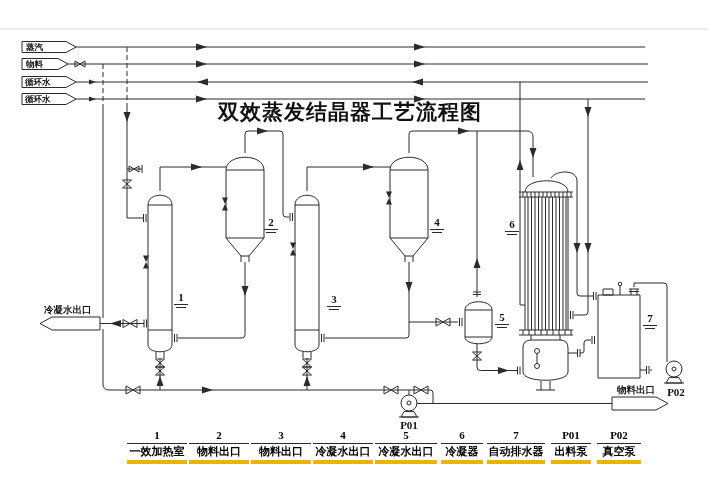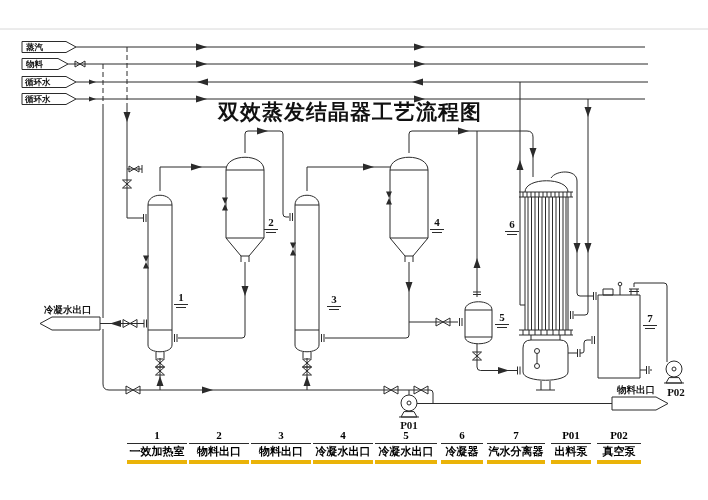--- a/index.html
+++ b/index.html
@@ -347,21 +347,21 @@
   <div class="lg-item" style="left:375px;width:62px;">
     <div class="lg-num">5</div>
     <div class="lg-name">冷凝水出口</div>
   </div>
   <div class="lg-item" style="left:441px;width:42px;">
     <div class="lg-num">6</div>
     <div class="lg-name">冷凝器</div>
   </div>
   <div class="lg-item" style="left:487px;width:58px;">
     <div class="lg-num">7</div>
-    <div class="lg-name">汽水分离器</div>
+    <div class="lg-name">自动排水器</div>
   </div>
   <div class="lg-item" style="left:551px;width:40px;">
     <div class="lg-num">P01</div>
     <div class="lg-name">出料泵</div>
   </div>
   <div class="lg-item" style="left:597px;width:44px;">
     <div class="lg-num">P02</div>
     <div class="lg-name">真空泵</div>
   </div>
 </div>

